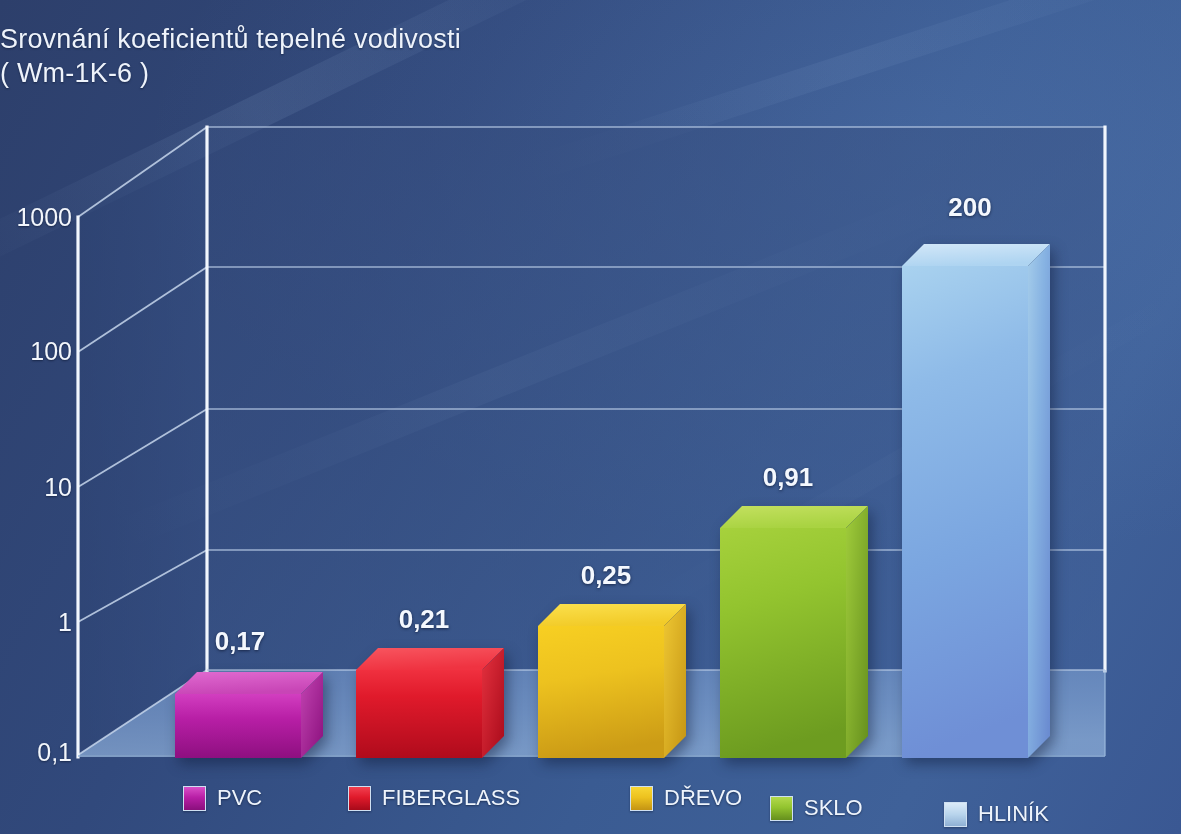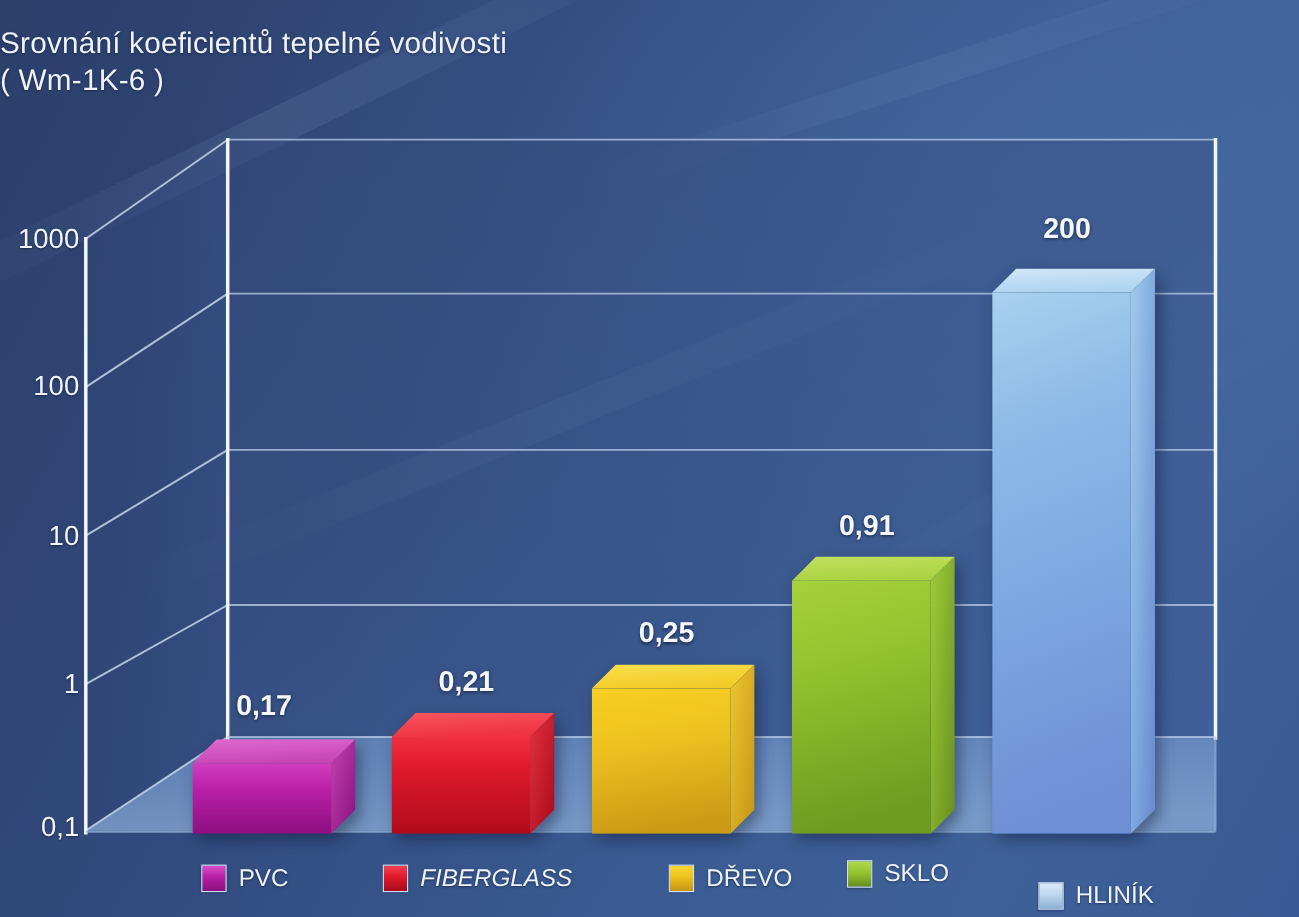--- a/index.html
+++ b/index.html
@@ -318,31 +318,31 @@
   </div>
   <div class="value-label" style="left:907px; top:194px; width:126px;">200</div>
 
   <div id="legend">
 
     <div class="legend-item" style="left:183px; top:6px;">
       <span class="legend-swatch" style="background:linear-gradient(180deg,#d94fc8 0%,#b81fa6 45%,#8a0f7c 100%);"></span>
       <span class="legend-label">PVC</span>
     </div>
 
-    <div class="legend-item" style="left:348px; top:6px;font-style:italic;">
+    <div class="legend-item" style="left:348px; top:6px;">
       <span class="legend-swatch" style="background:linear-gradient(180deg,#f24050 0%,#e01a2b 45%,#a80a1a 100%);"></span>
       <span class="legend-label">FIBERGLASS</span>
     </div>
 
-    <div class="legend-item" style="left:564px; top:6px;padding-left:44px;">
+    <div class="legend-item" style="left:586px; top:6px;padding-left:44px;">
       <span class="legend-swatch" style="background:linear-gradient(180deg,#f8d634 0%,#edc21f 45%,#c49413 100%);"></span>
       <span class="legend-label">DŘEVO</span>
     </div>
 
-    <div class="legend-item" style="left:770px; top:2px;">
+    <div class="legend-item" style="left:770px; top:16px;">
       <span class="legend-swatch" style="background:linear-gradient(180deg,#b2d94c 0%,#93c42f 45%,#658f1d 100%);"></span>
       <span class="legend-label">SKLO</span>
     </div>
 
     <div class="legend-item" style="left:944px; top:22px;">
       <span class="legend-swatch" style="background:linear-gradient(180deg,#dcebf8 0%,#b8d4ec 50%,#8fb0d4 100%);"></span>
       <span class="legend-label">HLINÍK</span>
     </div>
 
   </div>

